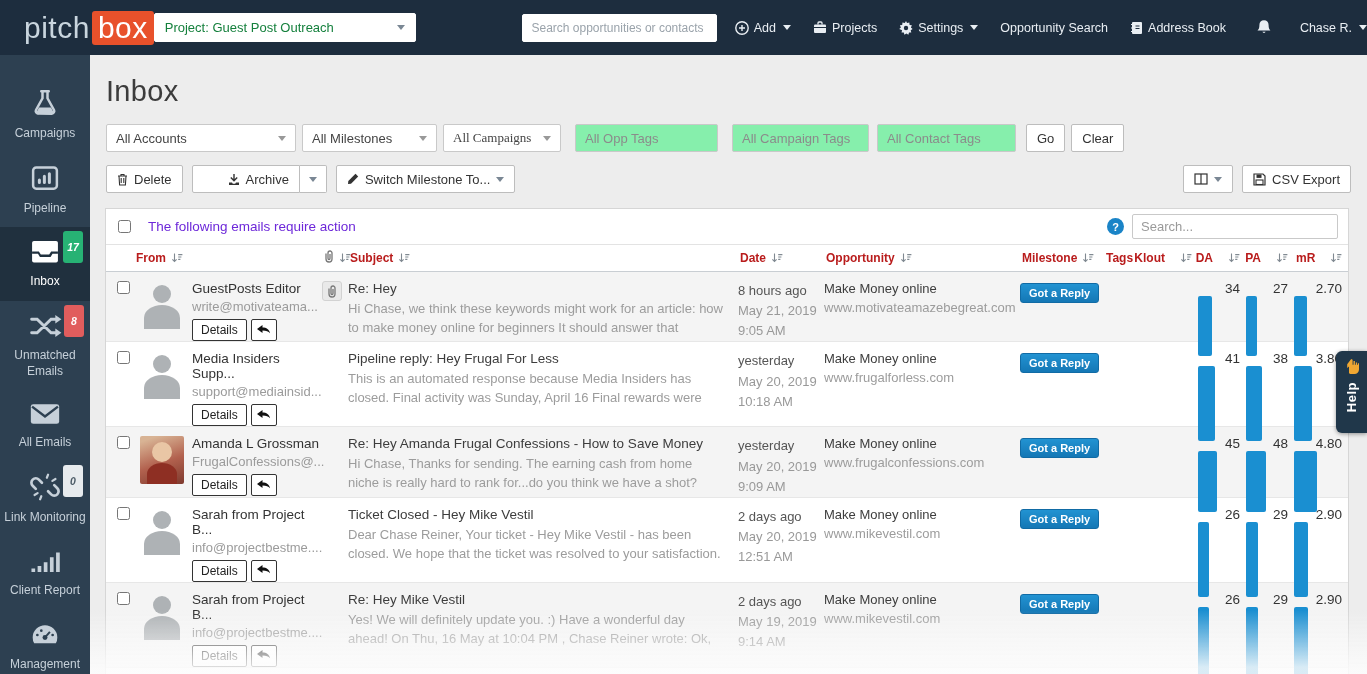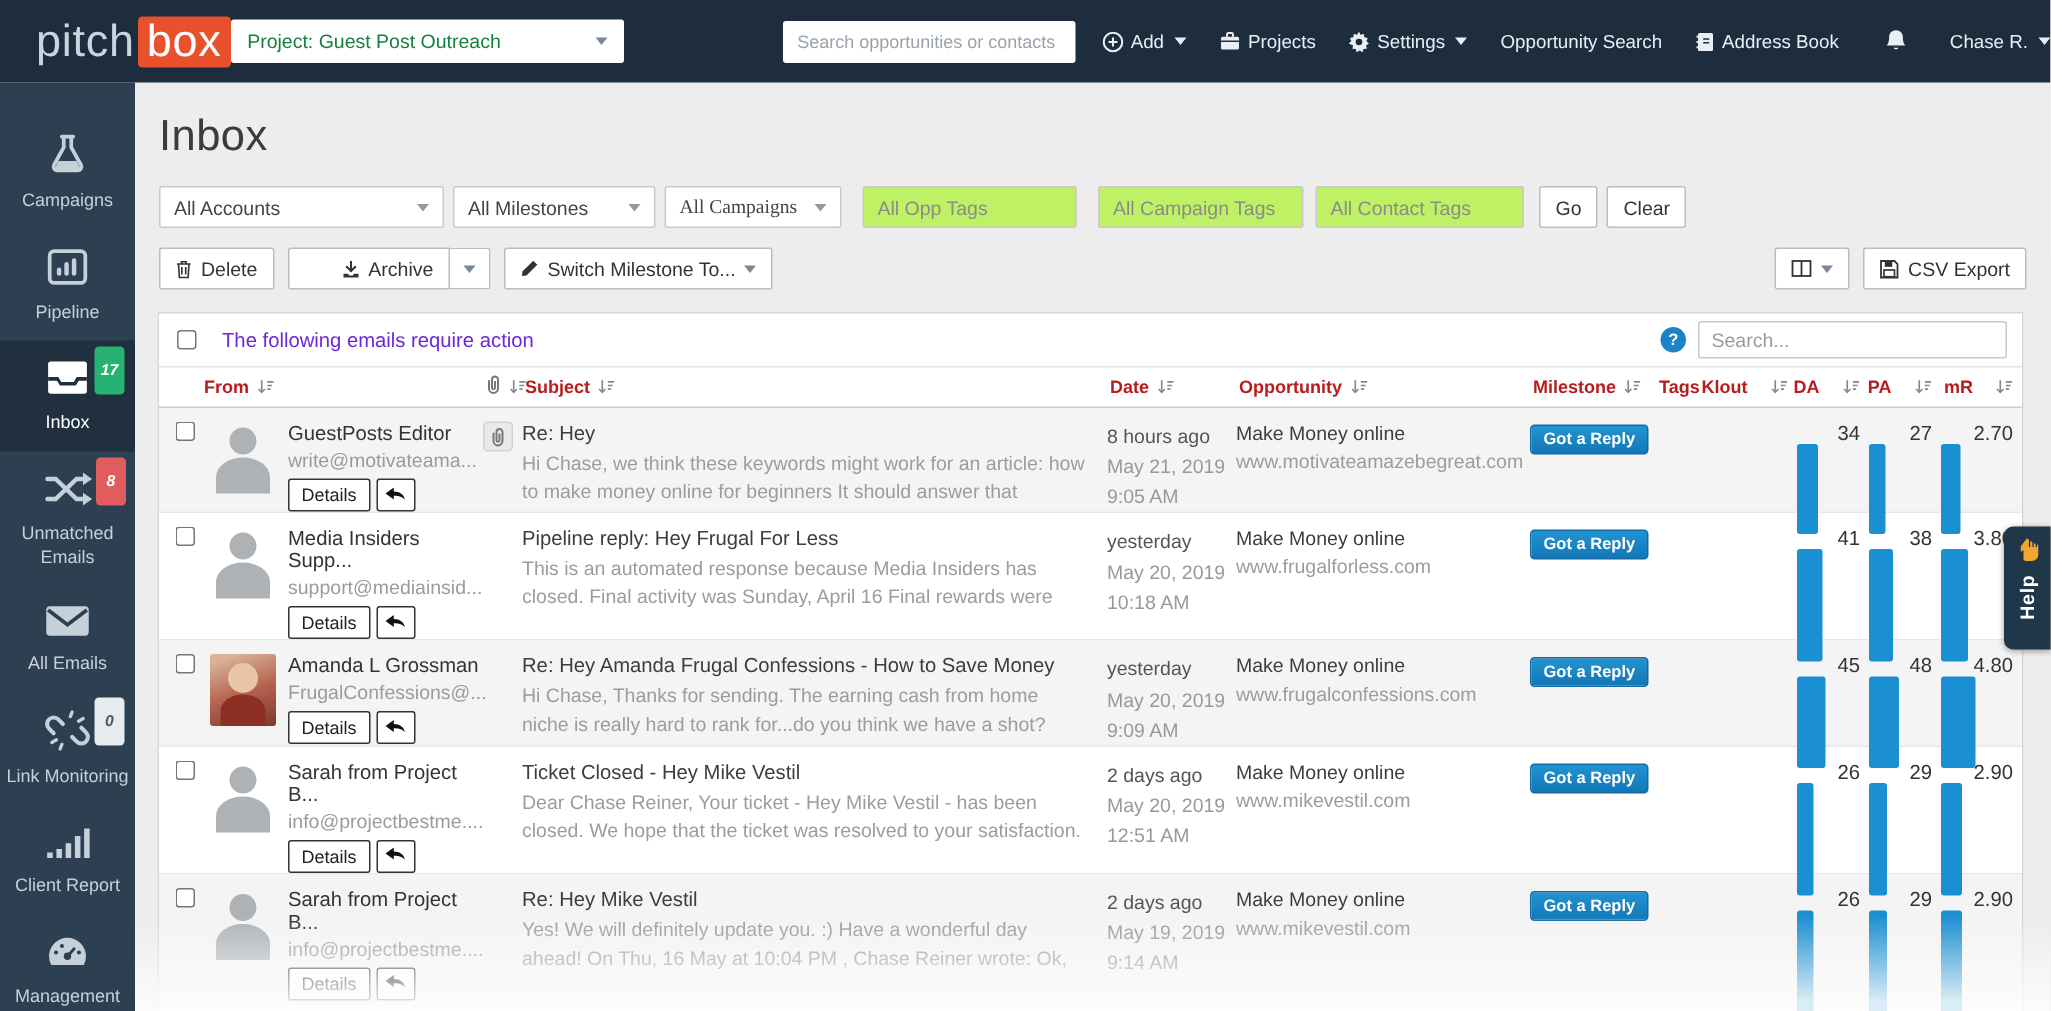--- a/index.html
+++ b/index.html
@@ -38,21 +38,21 @@
 
   
   .main { flex:1; background:#ededed; position:relative; overflow:hidden; }
   .page-title { font-size:29px; font-weight:400; color:#3c3c3c; margin:20px 0 16px 16px; letter-spacing:.3px; }
 
   .filters { display:flex; gap:6px; margin-left:16px; align-items:center; }
   .f-select { height:28px; background:#fff; border:1px solid #c9c9c9; border-radius:2px; display:flex; align-items:center;
     padding:0 9px; font-size:13px; color:#444; cursor:pointer; }
   .f-select .txt { flex:1; }
   .f-select .caret-down { border-top-color:#999; }
-  .f-input { height:28px; border:1px solid #c9c9c9; border-radius:2px; padding:0 9px; font-size:13px; color:#444; font-family:"Liberation Sans", sans-serif; background:#bef264; }
+  .f-input { height:28px; border:1px solid #c9c9c9; border-radius:2px; padding:0 9px; font-size:13px; color:#444; font-family:"Liberation Sans", sans-serif; background:#86efac; }
   .f-input::placeholder { color:#8b8b8b; }
   .btn { height:28px; background:#fff; border:1px solid #bdbdbd; border-radius:2px; font-size:13px; color:#333;
     padding:0 10px; cursor:pointer; display:inline-flex; align-items:center; gap:6px; font-family:"Liberation Sans", sans-serif; }
 
   .toolbar { display:flex; align-items:center; margin:13px 16px 0 16px; }
   .toolbar .grp { display:flex; gap:9px; }
   .split { display:inline-flex; }
   .split .btn.left { border-radius:2px 0 0 2px;padding-left:35px; }
   .split .btn.right { border-radius:0 2px 2px 0; border-left:none; padding:0 9px; }
   .toolbar .spacer { flex:1; }

